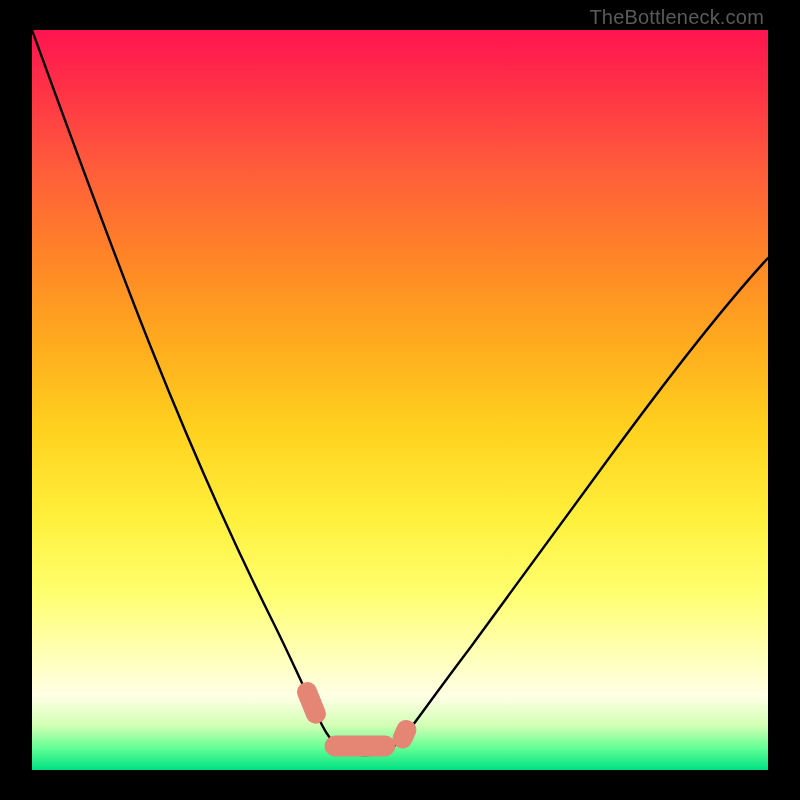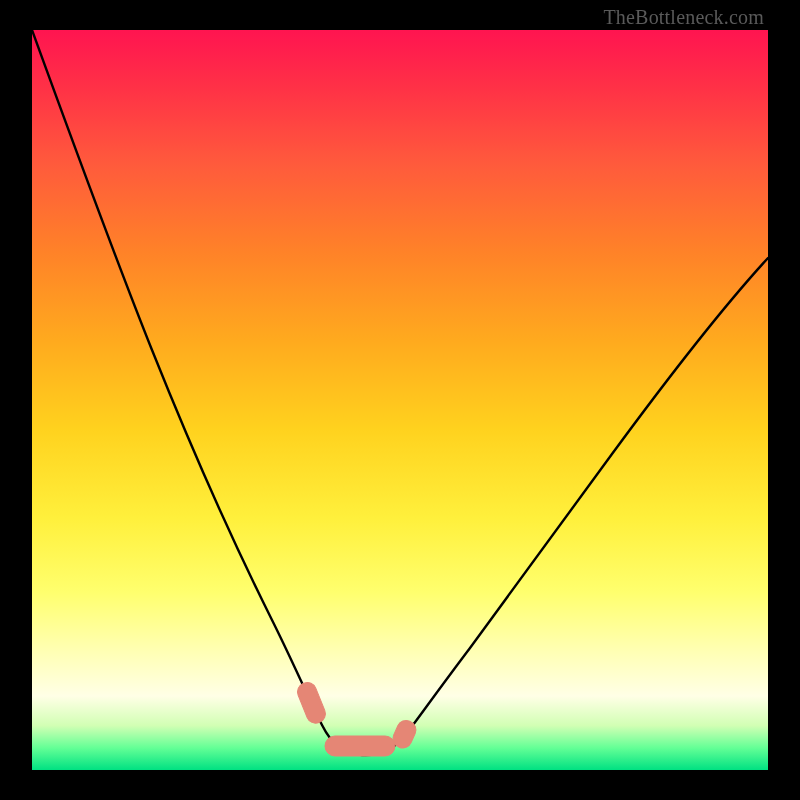--- a/index.html
+++ b/index.html
@@ -26,21 +26,21 @@
       #ffffb4 84%,
       #ffffe6 90%,
       #d2ffb4 94%,
       #64ff96 97%,
       #00e182 100%
     );
   }
   .watermark {
     position: absolute;
     top: 6px; right: 36px;
-    font-family: Liberation Serif, serif;
+    font-family: Liberation Sans, sans-serif;
     font-size: 20px;
     color: #5a5a5a;
     letter-spacing: 0.2px;
   }
   svg.curve {
     position: absolute;
     left: 0; top: 0;
     width: 736px; height: 740px;
   }
 </style>

